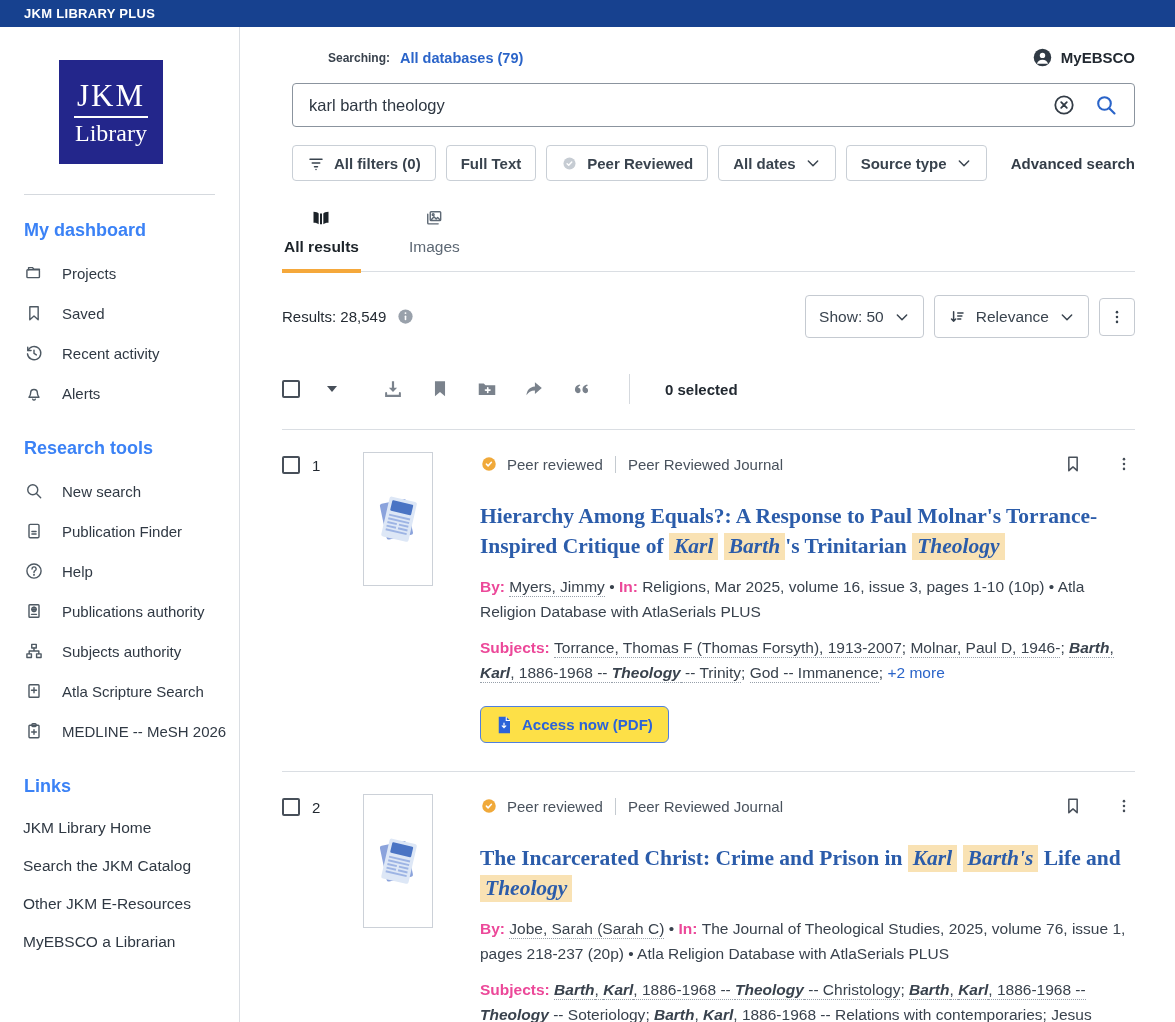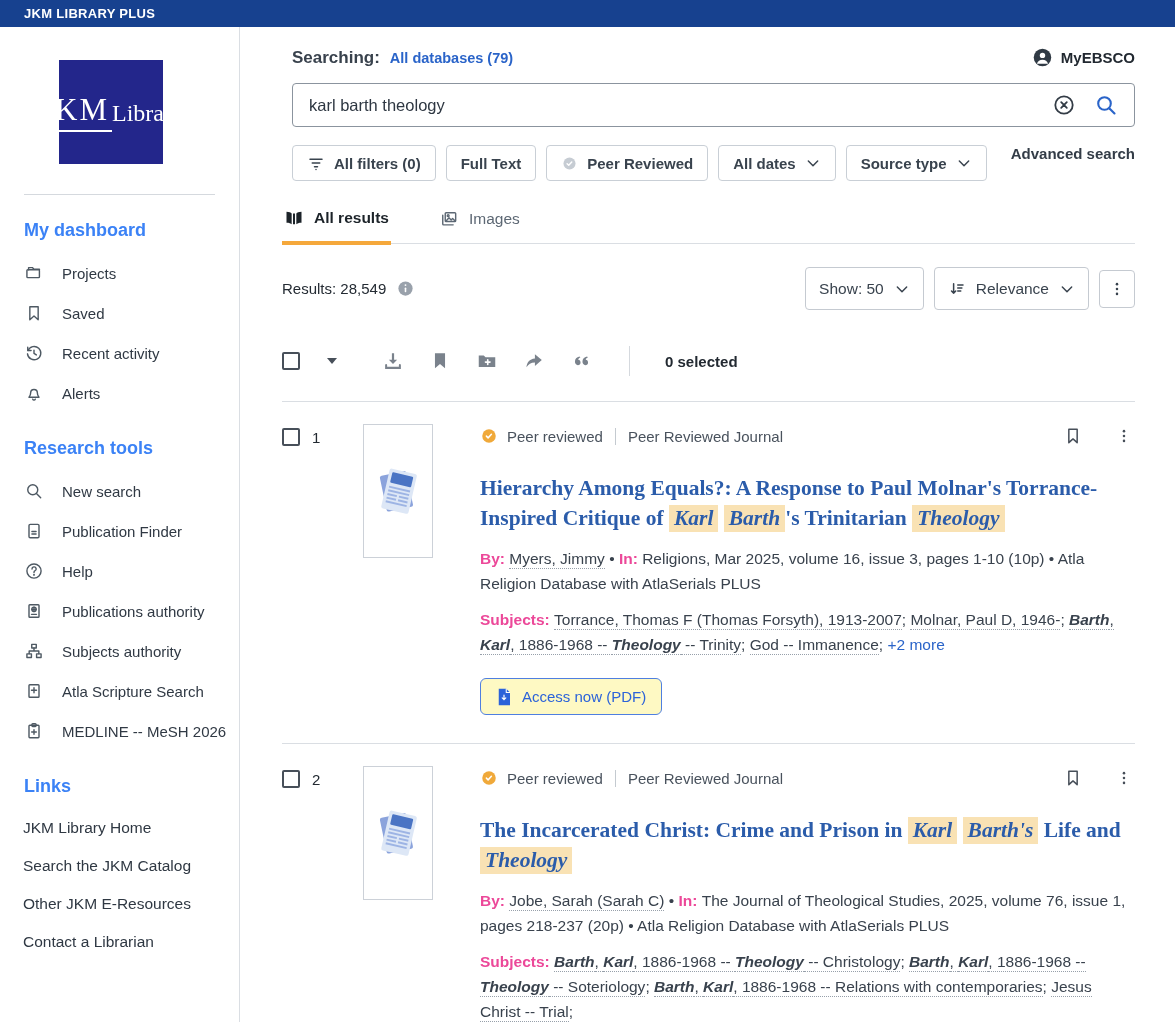--- a/index.html
+++ b/index.html
@@ -10,56 +10,56 @@
   .topbar { height:27px; background:#17418f; color:#fff; display:flex; align-items:center;
     padding-left:24px; font-size:13px; font-weight:bold; letter-spacing:.3px; }
 
   
   .layout { display:flex; height:995px; }
   .sidebar { width:240px; border-right:1px solid #dadee3; padding-top:33px; flex:none; }
   .main { flex:1; padding:0 40px 0 42px; min-width:0; }
 
   
   .logo { width:104px; height:104px; background:#23268b; margin-left:59px; color:#fff;
-    display:flex; flex-direction:row; align-items:center; justify-content:center; }
+    display:flex; flex-direction:column; align-items:center; justify-content:center; }
   .logo-jkm { font-family:"Liberation Serif",serif; font-size:31px; letter-spacing:2px;
     border-bottom:2px solid #fff; padding:0 3px 2px; }
   .logo-library { font-family:"Liberation Serif",serif; font-size:24px; margin-top:2px; }
   .side-divider { border-top:1px solid #d5d9de; margin:30px 24px 0; }
   .side-heading { font-size:18px; font-weight:bold; color:#3b82f6; margin:25px 0 12px 24px; }
   .side-item { display:flex; align-items:center; gap:18px; padding:10px 0 10px 24px;
     font-size:15px; color:#303944; cursor:pointer; }
   .side-item svg { flex:none; }
   .side-link { padding:10px 0 10px 23px; font-size:15.5px; color:#2f3843; cursor:pointer; }
   .icon-stroke { stroke:#4e5963; fill:none; stroke-width:1.7; stroke-linecap:round; stroke-linejoin:round; }
 
   
   .main-header { display:flex; align-items:center; margin-top:20px; padding:0 0 0 10px; }
-  .searching { font-size:17px; font-weight:bold; color:#39424d; }
+  .searching { font-size:12px; font-weight:bold; color:#39424d;margin-left:36px; }
   .db-link { font-size:14.5px; font-weight:bold; color:#2a64c9; margin-left:10px; cursor:pointer; }
   .account { margin-left:auto; display:flex; align-items:center; gap:8px; font-size:15px;
     font-weight:bold; color:#222931; cursor:pointer; }
 
   
   .search-box { margin:15px 0 0 10px; height:44px; border:1px solid #8b949e; border-radius:4px;
     display:flex; align-items:center; padding:0 14px 0 16px; gap:14px; }
   .search-box input { flex:1; border:none; outline:none; font-size:16.5px; color:#2e3742;
     font-family:"Liberation Sans",sans-serif; }
   .icon-btn { background:none; border:none; cursor:pointer; display:flex; align-items:center; padding:2px; }
 
   
-  .filters { display:flex; gap:10px; margin:18px 0 0 10px; }
+  .filters { display:flex; align-items:center; gap:10px; margin:18px 0 0 10px; }
   .pill { height:36px; border:1px solid #c9cfd6; border-radius:4px; background:#fff;
     display:flex; align-items:center; gap:9px; padding:0 14px; font-size:15px; font-weight:600;
     color:#39434e; cursor:pointer; }
   .advanced { margin-left:auto; font-size:15px; font-weight:600; color:#333c47; cursor:pointer; }
 
   
   .tabs { display:flex; gap:46px; margin-top:27px; border-bottom:1px solid #dadee3; }
-  .tab { display:flex; align-items:center; gap:10px; padding:0 2px 13px; font-size:15.5px; cursor:pointer; }
+  .tab { display:flex; align-items:center; gap:10px; padding:0 2px 13px; font-size:15.5px; cursor:pointer;flex-direction:column; }
   .tab.active { font-weight:bold; color:#1c2329; border-bottom:4px solid #f5a83b; margin-bottom:-2px; }
   .tab.inactive { color:#5d6874; }
 
   
   .results-bar { display:flex; align-items:center; margin-top:23px; }
   .results-count { font-size:15px; color:#242b33; }
   .info-icon { margin-left:10px; display:flex; }
   .rb-right { margin-left:auto; display:flex; align-items:center; gap:10px; }
   .select-pill { height:43px; border:1px solid #c5cad1; border-radius:4px; background:#fff;
     display:flex; align-items:center; gap:10px; padding:0 13px; font-size:15.5px; color:#39434e; cursor:pointer; }
@@ -90,22 +90,22 @@
   .card-title { font-family:"Liberation Serif",serif; font-weight:bold; font-size:21.5px;
     line-height:30px; color:#2b5caa; margin-top:25px; max-width:645px; cursor:pointer; }
   .card-title .seg-hl { background:#f9e2b4; font-style:italic; padding:1px 5px 2px; }
   .meta { margin-top:13px; font-size:15.5px; line-height:25px; color:#39424d; max-width:676px; }
   .subjects { margin-top:11px; }
   .seg-b { font-weight:bold; color:#ec4899; }
   .seg-link { border-bottom:1.5px dotted #97a0aa; padding-bottom:1px; cursor:pointer; }
   .seg-bi-link { font-weight:bold; font-style:italic; border-bottom:1.5px dotted #97a0aa; padding-bottom:1px; cursor:pointer; }
   .seg-more { color:#2a64c9; cursor:pointer; }
   .access-btn { margin-top:21px; display:inline-flex; align-items:center; gap:10px; height:37px;
-    padding:16px 15px; border:1.5px solid #4f7fe0; border-radius:6px; background:#fef9c3;
-    color:#2c63d9; font-weight:normal; font-size:15px; cursor:pointer; }
+    padding:16px 15px; border:1.5px solid #4f7fe0; border-radius:6px; background:#fde047;
+    color:#2c63d9; font-weight:bold; font-size:15px; cursor:pointer; }
 </style>
 </head>
 <body>
 
 <div class="topbar">
   <span>JKM LIBRARY PLUS</span>
 </div>
 
 <div class="layout">
 
@@ -202,21 +202,21 @@
           <rect x="9.5" y="3.3" width="5" height="3.2" rx="1"></rect>
           <path d="M12 10.5v5.5M9.2 13.2h5.6"></path>
         </svg>
       <span>MEDLINE -- MeSH 2026</span>
     </div>
 
     <div class="side-heading">Links</div>
     <div class="side-link">JKM Library Home</div>
     <div class="side-link">Search the JKM Catalog</div>
     <div class="side-link">Other JKM E-Resources</div>
-    <div class="side-link">Contact a Librarian</div>
+    <div class="side-link">MyEBSCO a Librarian</div>
   </div>
 
   <div class="main">
 
     <div class="main-header">
       <span class="searching">Searching:</span>
       <span class="db-link">All databases (79)</span>
       <div class="account">
         <svg width="21" height="21" viewBox="0 0 24 24">
             <circle cx="12" cy="12" r="10" fill="#303a44"></circle>

